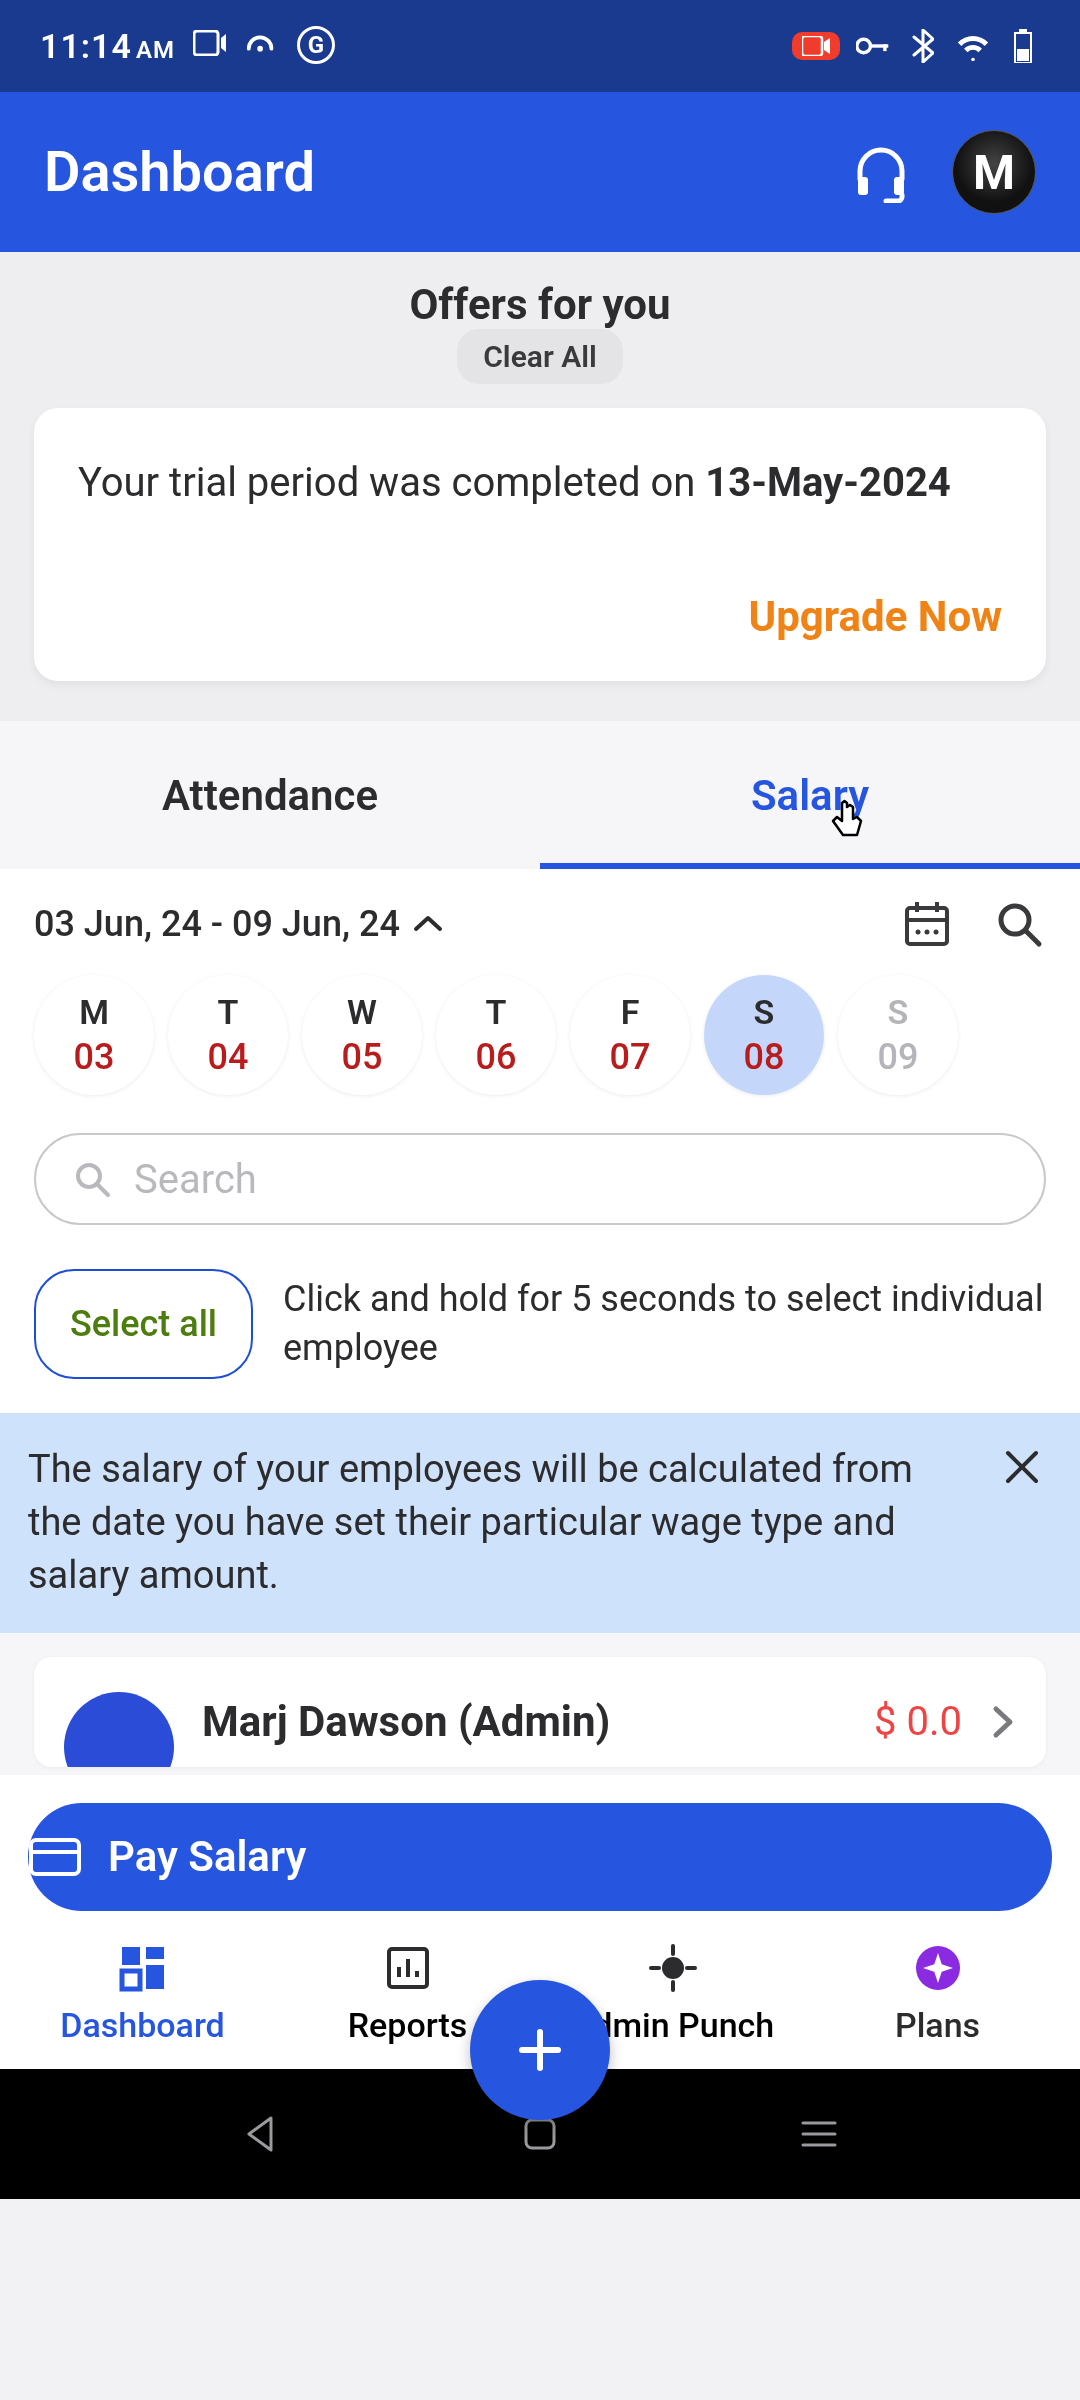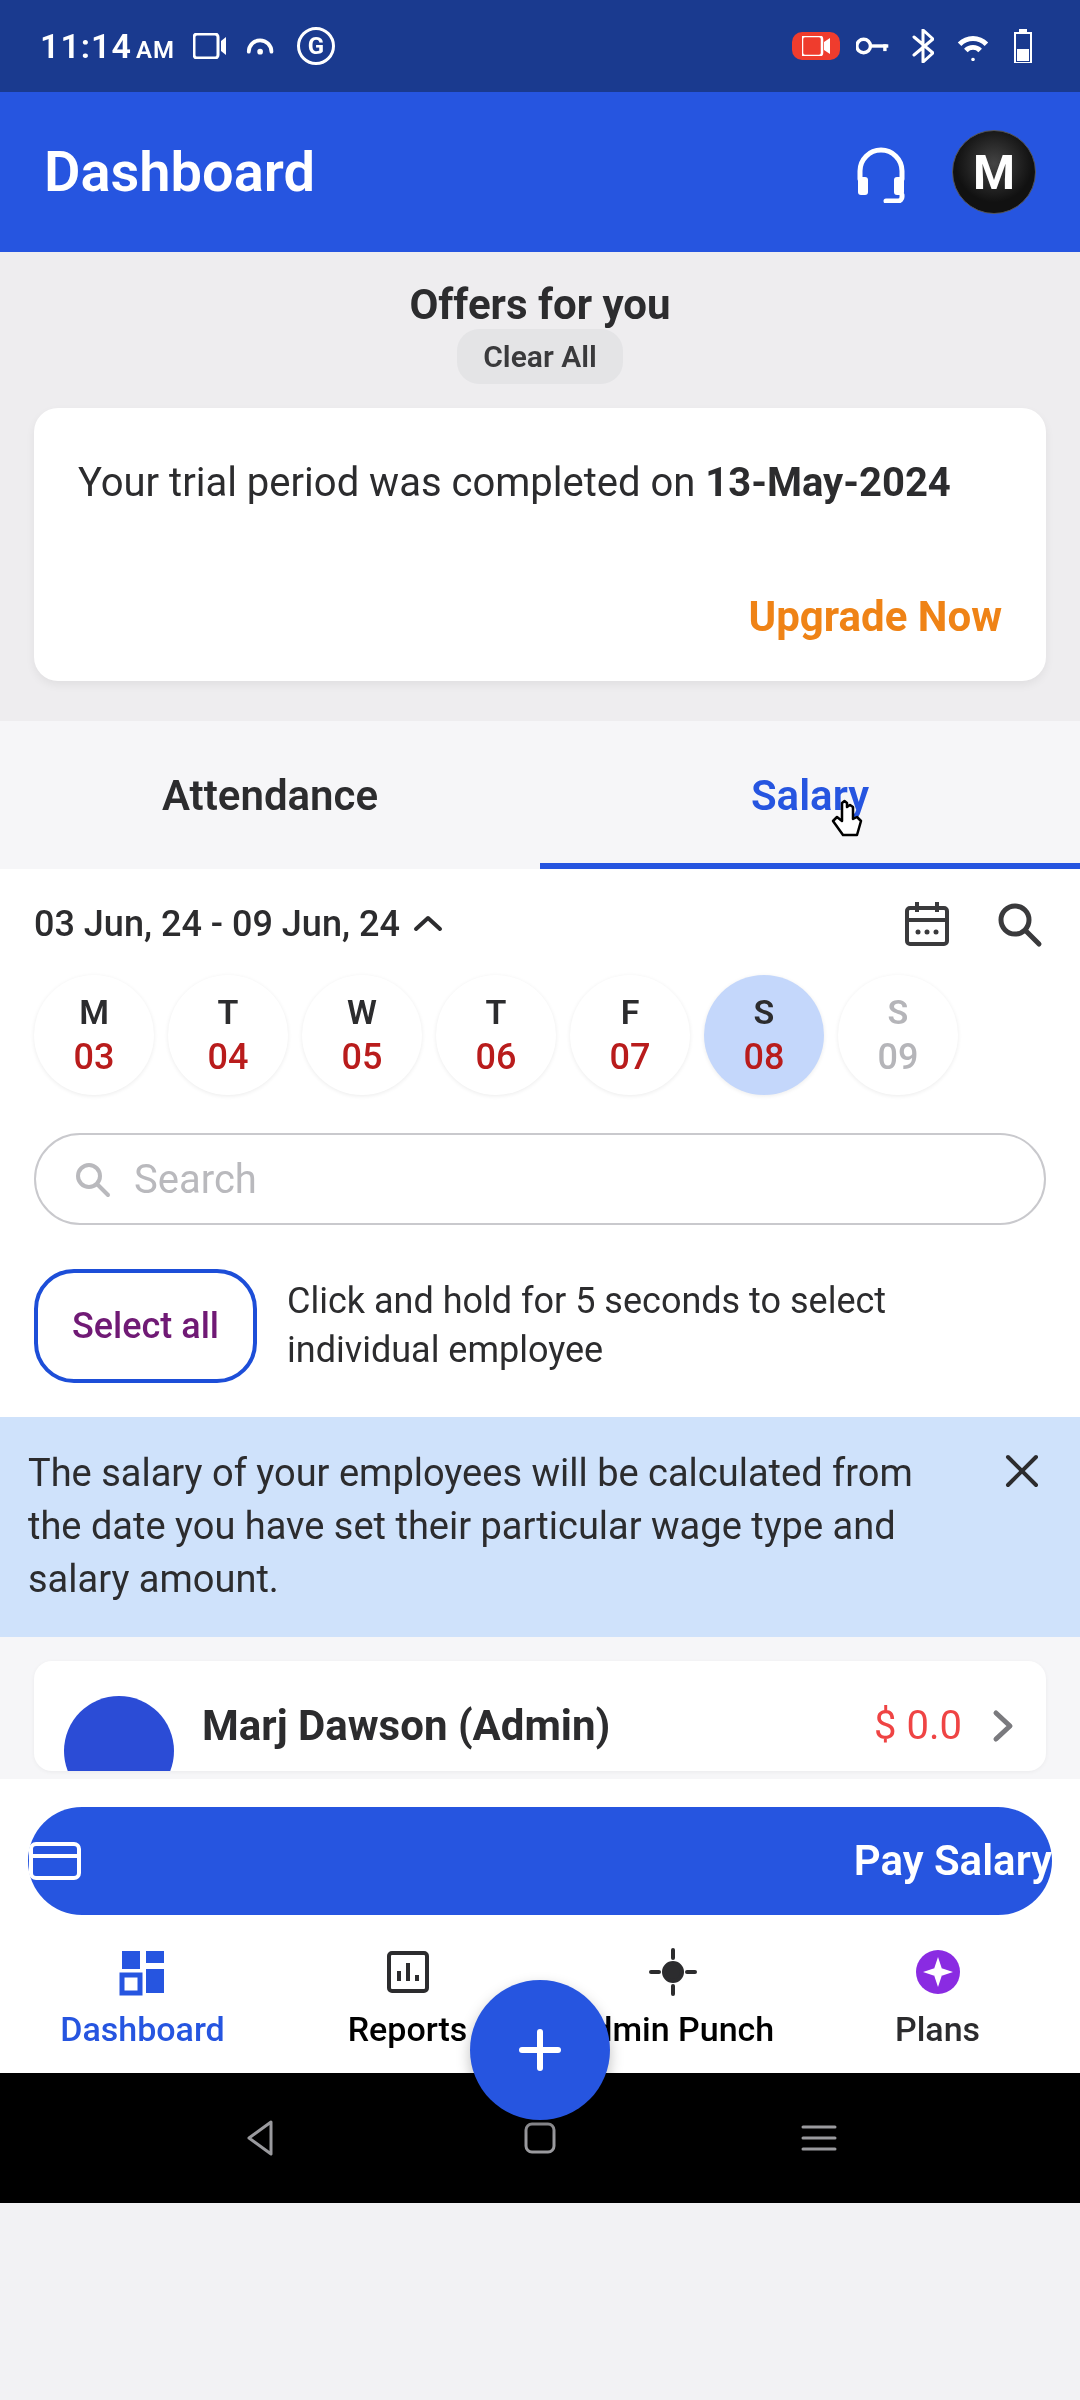--- a/index.html
+++ b/index.html
@@ -1,21 +1,21 @@
 <!DOCTYPE html>
 <html><head>
 <meta charset="utf-8">
 <style>
   * { box-sizing: border-box; margin: 0; padding: 0; font-family: -apple-system, BlinkMacSystemFont, 'Segoe UI', Roboto, sans-serif; }
   html, body { width: 1080px; height: 2400px; background: #000; overflow: hidden; }
   .screen { width: 1080px; height: 2400px; background: #f2f2f4; position: relative; display: flex; flex-direction: column; }
 
   
   .status-bar { height: 92px; background: #1a3a8f; display: flex; align-items: center; justify-content: space-between; padding: 0 40px; color: #fff; }
-  .status-left { display: flex; align-items: center; gap: 18px; }
+  .status-left { display: flex; align-items: flex-start; gap: 18px; }
   .status-time { font-size: 34px; font-weight: 600; letter-spacing: 1px; }
   .status-time .ampm { font-size: 24px; font-weight: 600; margin-left: 4px; }
   .status-right { display: flex; align-items: center; gap: 16px; }
   .status-ic { width: 34px; height: 34px; display: inline-flex; align-items: center; justify-content: center; }
   .rec-badge { background:#ef3c2d; border-radius:10px; padding:4px 10px; display:inline-flex; align-items:center; }
   .g-circle { width:38px; height:38px; border:3px solid #fff; border-radius:50%; font-weight:700; font-size:24px; display:flex; align-items:center; justify-content:center; }
 
   
   .app-header { height: 160px; background: #2655e0; display: flex; align-items: center; justify-content: space-between; padding: 0 44px; }
   .header-title { color: #fff; font-size: 56px; font-weight: 600; }
@@ -55,39 +55,39 @@
 
   
   .search-wrap { padding: 0 34px 30px 34px; background:#fff; }
   .search-field { display:flex; align-items:center; gap:22px; border:2px solid #c9c9cd; border-radius: 50px; height: 92px; padding: 0 36px; }
   .search-field input { border:none; outline:none; font-size:40px; flex:1; background:transparent; color:#2c2c2e; }
   .search-field input::placeholder { color:#b9b9bd; }
   .search-glass { color:#b9b9bd; }
 
   
   .select-row { background:#fff; padding: 14px 34px 34px 34px; display:flex; align-items:center; gap: 30px; }
-  .select-all-btn { border:4px solid #1d4ed8; color:#701a75; background:#fff; border-radius: 40px; padding: 32px 34px; font-size: 36px; font-weight:500; white-space:nowrap; }
+  .select-all-btn { border:2px solid #1d4ed8; color:#4d7c0f; background:#fff; border-radius: 40px; padding: 32px 34px; font-size: 36px; font-weight:500; white-space:nowrap; }
   .select-hint { font-size: 36px; color:#2c2c2e; line-height:1.35; }
 
   
   .info-banner { background:#cfe2fb; padding: 30px 28px; display:flex; gap:20px; align-items:flex-start; }
   .info-text { flex:1; font-size:38px; color:#2c2c2e; line-height:1.4; }
   .info-close { font-size:48px; font-weight:500; color:#2c2c2e; padding:4px 10px; }
 
   
   .emp-wrap { padding: 24px 34px 8px 34px; background:#f6f6f8; }
   .emp-card { background:#fff; border-radius:18px; padding: 28px 30px 8px 30px; display:flex; align-items:center; gap:28px; box-shadow: 0 1px 4px rgba(0,0,0,0.05); overflow:hidden; height: 110px; }
   .emp-avatar { width:110px; height:110px; border-radius:55px; background:#2b4cd6; margin-bottom:-50px; flex-shrink:0; }
   .emp-name { flex:1; font-size:42px; font-weight:700; color:#2c2c2e; }
   .emp-amt { font-size:40px; font-weight:400; color:#ef4444;text-align:center; }
   .emp-chev { color:#7a7a7e; }
 
   
   .pay-wrap { padding: 28px 28px 10px 28px; background:#fff; }
-  .pay-btn { width:100%; background:#2655e0; color:#fff; border:none; border-radius:60px; height:108px; display:flex; align-items:center; justify-content:space-between; gap:26px; font-size:42px; font-weight:600; }
+  .pay-btn { width:100%; background:#2655e0; color:#fff; border:none; border-radius:60px; height:108px; display:flex; align-items:center; justify-content:flex-start; gap:26px; font-size:42px; font-weight:600; }
 
   
   .fab { position:absolute; width:140px; height:140px; border-radius:70px; background:#2655e0; color:#fff; display:flex; align-items:center; justify-content:center; left:50%; transform:translateX(-50%); bottom: 280px; box-shadow: 0 6px 14px rgba(0,0,0,0.25); z-index:10; }
 
   
   .bottom-nav { background:#fff; display:flex; align-items:flex-end; justify-content:space-around; padding: 20px 10px 24px 10px; }
   .nav-item { display:flex; flex-direction:column; align-items:center; gap:10px; flex:1; }
   .nav-label { font-size:34px; font-weight:500; color:#000000; }
   .nav-item.active .nav-label { color:#2655e0; }
   .nav-item.plans .nav-label { color:#2c2c2e; }

